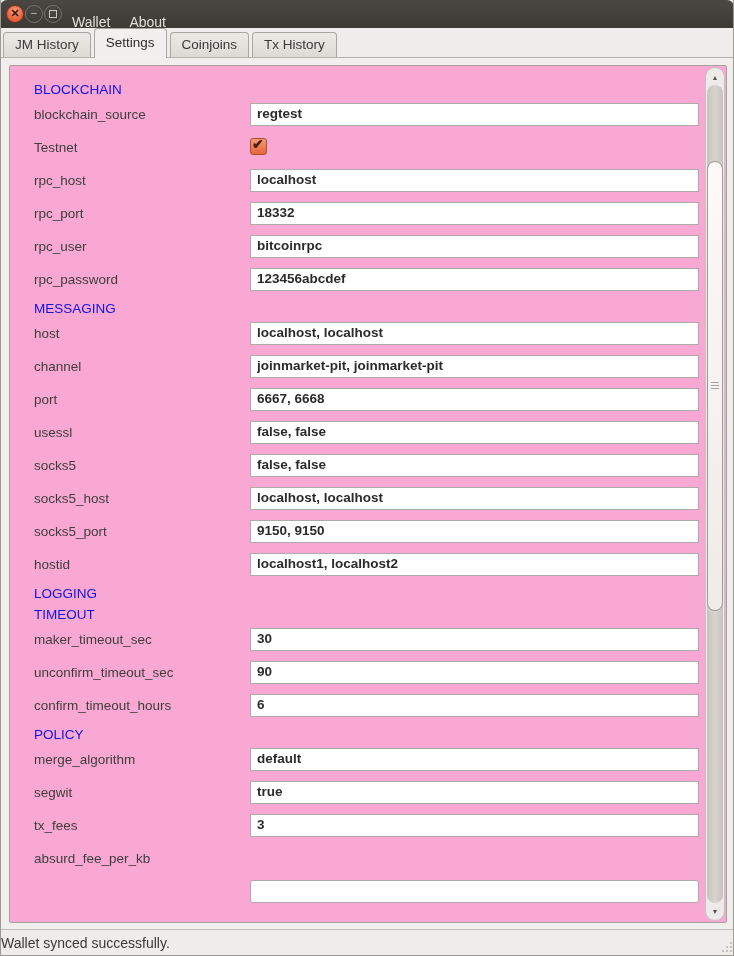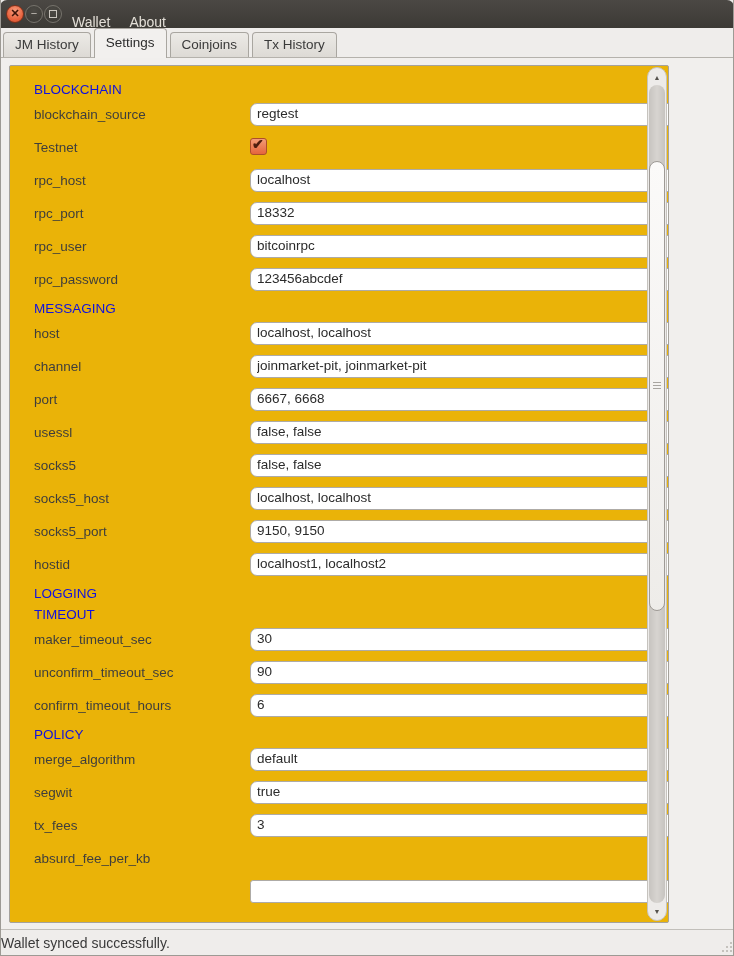--- a/index.html
+++ b/index.html
@@ -27,29 +27,29 @@
   .tabbar{position:absolute;left:0;top:28px;width:734px;height:29px;background:#EFEDEB;
           display:flex;align-items:flex-end;padding-left:2px;z-index:3;}
   .tab{box-sizing:border-box;height:25px;line-height:23px;padding:0 11px;margin-right:3px;
        background:linear-gradient(#ECEAE6,#DDDAD5);border:1px solid #A9A6A0;
        border-bottom:none;border-radius:4px 4px 0 0;font-size:13.5px;color:#3A3A3A;cursor:pointer;}
   .tab.active{height:30px;line-height:28px;margin-bottom:-1px;background:#F2F0EE;color:#2C2C2C;}
 
   
   .pane{position:absolute;left:0;top:57px;width:734px;height:873px;background:#F1EFED;
         border-top:1px solid #B5B2AC;box-sizing:border-box;}
-  .panel{position:absolute;left:8px;top:7px;width:660px;height:858px;background:#eab308;
+  .panel{position:absolute;left:8px;top:7px;width:718px;height:858px;background:#f9a8d4;
          border:1px solid #A5A29C;border-radius:2px;box-sizing:border-box;overflow:hidden;}
   .form{position:absolute;left:0;top:0;width:694px;padding:16px 0 0 24px;box-sizing:border-box;}
   .section-header{height:16px;line-height:16px;margin-bottom:5px;font-size:13.5px;color:#1212DD;}
   .row{display:flex;height:23px;margin-bottom:10px;}
   .row .flabel{flex:0 0 216px;line-height:23px;font-size:13.5px;color:#3F3E3C;}
   .row input[type=text]{flex:0 0 449px;width:449px;height:23px;box-sizing:border-box;
-       border:1px solid #AEABA6;border-radius:7px;background:#fff;color:#2B2B2B;
-       font-family:"Liberation Sans", sans-serif;font-size:13.5px;padding:0 0 2px 6px;outline:none;}
+       border:1px solid #AEABA6;border-radius:0;background:#fff;color:#2B2B2B;
+       font-family:"Liberation Sans", sans-serif;font-size:13.5px;padding:0 0 2px 6px;outline:none;font-weight:bold;}
   .checkbox{position:relative;width:17px;height:17px;margin-top:2px;border-radius:3px;
        border:1px solid #AD4E2A;box-sizing:border-box;cursor:pointer;
        background:linear-gradient(#F29C77,#E5653C);}
   .checkbox .check{position:absolute;left:1px;top:-3px;font-size:14px;font-weight:bold;color:#4E1E0E;}
   .partial-input{height:23px;width:449px;margin-left:216px;box-sizing:border-box;
        border:1px solid #AEABA6;border-radius:3px;background:#fff;}
 
   
   .scrollbar{position:absolute;top:1px;right:1px;bottom:1px;width:20px;box-sizing:border-box;
        background:#EDEBE9;border:1px solid #C6C3BE;border-radius:10px;}

